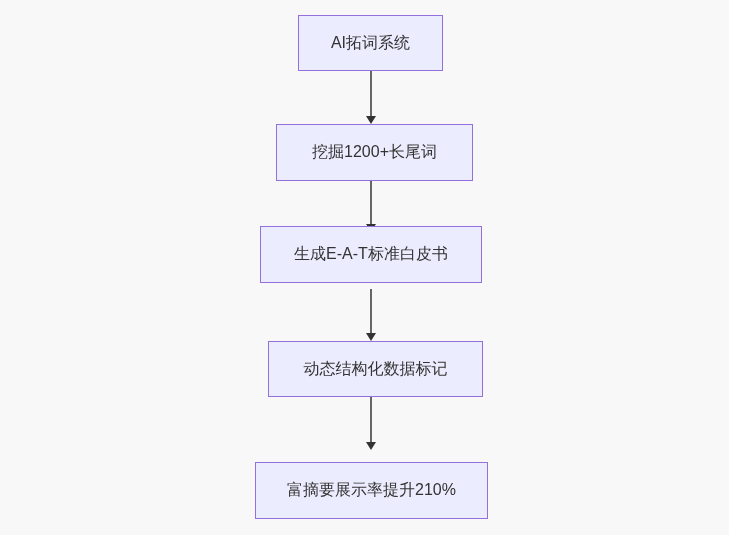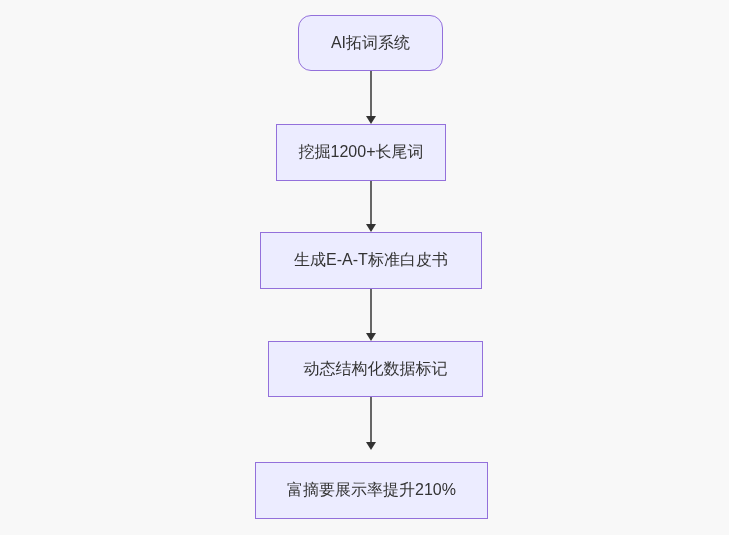--- a/index.html
+++ b/index.html
@@ -18,23 +18,23 @@
     background: #ECECFF;
     border: 1px solid #9370DB;
     color: #333333;
     font-size: 16px;
     display: flex;
     align-items: center;
     justify-content: center;
     text-align: center;
     white-space: nowrap;
   }
-  .node-0 { left: 298px; top: 15px;  width: 145px; height: 56px; border-radius: 13px; }
-  .node-1 { left: 276px; top: 124px; width: 170px; height: 57px; }
-  .node-2 { left: 260px; top: 232px; width: 222px; height: 57px; }
+  .node-0 { left: 298px; top: 15px;  width: 145px; height: 56px; }
+  .node-1 { left: 276px; top: 124px; width: 197px; height: 57px; }
+  .node-2 { left: 260px; top: 226px; width: 222px; height: 57px; }
   .node-3 { left: 268px; top: 341px; width: 215px; height: 56px; }
   .node-4 { left: 255px; top: 450px; width: 233px; height: 57px; margin-top: 12px; }
   .edge {
     position: absolute;
     left: 365px;
     width: 11px;
     display: flex;
     flex-direction: column;
     align-items: center;
   }

